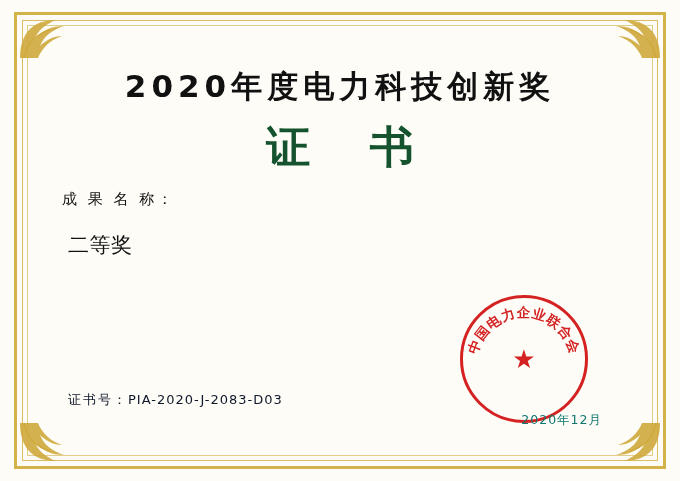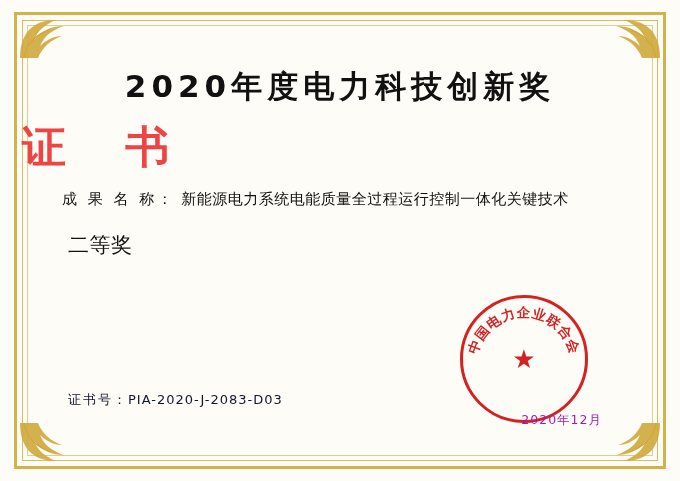--- a/index.html
+++ b/index.html
@@ -71,27 +71,27 @@
     font-size: 31px;
     letter-spacing: 5px;
     color: #111111;
     white-space: nowrap;
   }
   .title-sub {
     position: absolute;
     top: 118px;
     left: 0;
     width: 100%;
-    text-align: left;
+    text-align: center;
     font-family: "DejaVu Serif", serif;
     font-weight: bold;
     font-size: 44px;
     letter-spacing: 22px;
     text-indent: 22px;
-    color: #ef4444;
+    color: #14532d;
     white-space: nowrap;
   }
 
   
   .fields {
     position: absolute;
     left: 62px;
     top: 190px;
     right: 62px;
   }
@@ -167,21 +167,21 @@
     font-weight: bold;
     letter-spacing: 1px;
   }
   
   .seal-date {
     position: absolute;
     right: 78px;
     bottom: 52px;
     font-family: "DejaVu Sans", sans-serif;
     font-size: 12.5px;
-    color: #a21caf;
+    color: #0f766e;
     letter-spacing: 1px;
     white-space: nowrap;
   }
 </style>
 </head>
 <body>
 
 <div class="certificate">
 
   <div class="frame-outer"></div>
@@ -212,21 +212,20 @@
       <path d="M8 44 C10 30 20 20 34 16" stroke="currentColor" stroke-width="1.5" fill="none"></path>
     </svg>
   </div>
 
   <div class="title-main">2020年度电力科技创新奖</div>
   <div class="title-sub">证 书</div>
 
   <div class="fields">
     <div class="field-row r1">
       <span class="field-label">成 果 名 称：</span>
-      <span class="field-value">新能源电力系统电能质量全过程运行控制一体化关键技术</span>
     </div>
     <div class="field-row r2">
       <span class="field-value">二等奖</span>
     </div>
   </div>
 
   <div class="cert-no">
     <span class="label">证书号：</span><span>PIA-2020-J-2083-D03</span>
   </div>
 

